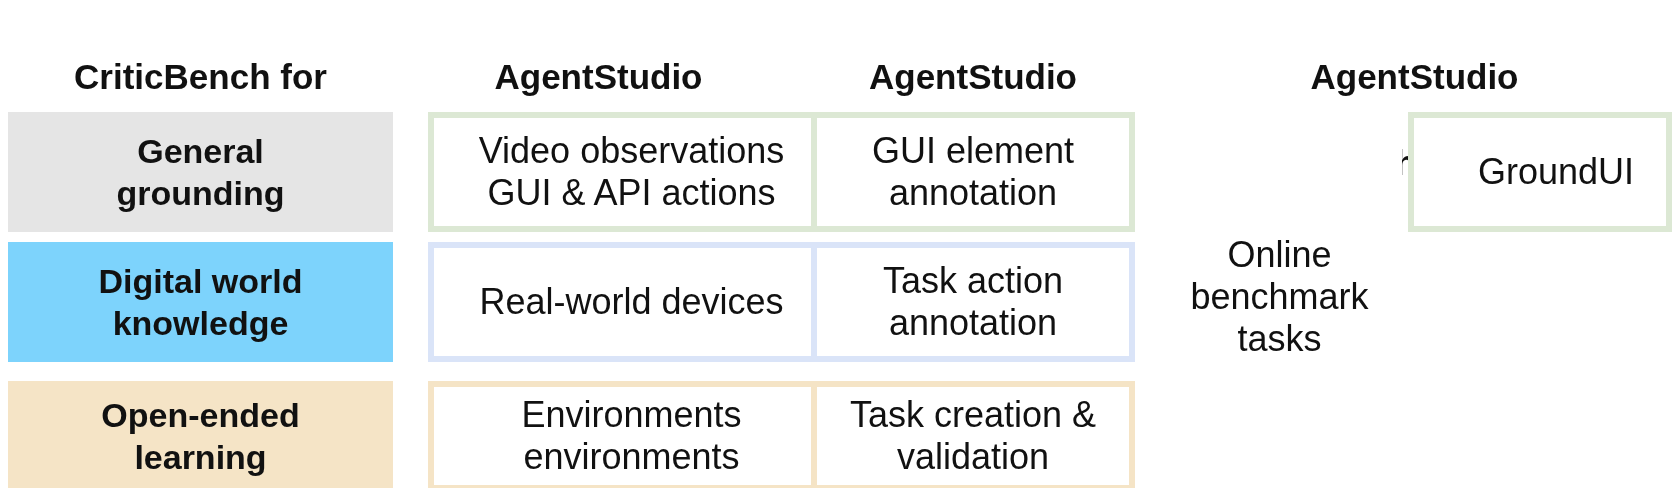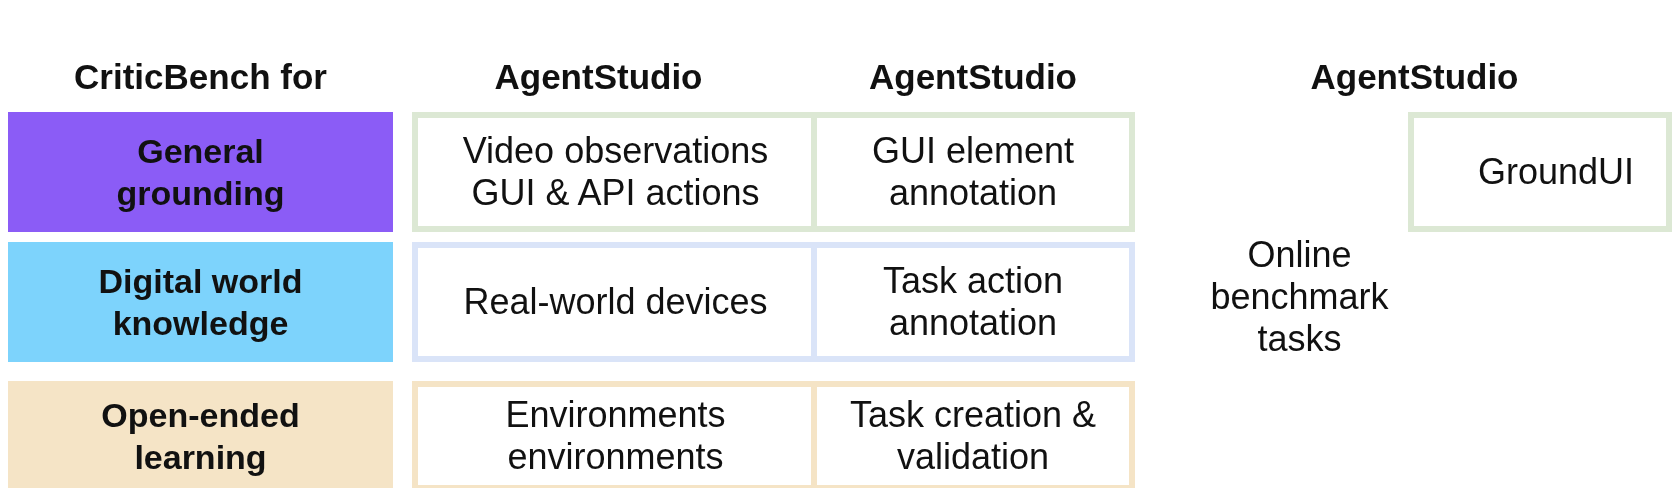--- a/index.html
+++ b/index.html
@@ -38,47 +38,46 @@
     background: #ffffff;
     border: 6px solid #cccccc;
     display: flex;
     align-items: center;
     justify-content: center;
     text-align: center;
     font-size: 36px;
     line-height: 42px;
     white-space: pre-line;
   }
-  .fill-green  { background: #8b5cf6; }
+  .fill-green  { background: #e5e5e5; }
   .fill-blue   { background: #7dd3fc; }
   .fill-tan    { background: #f5e4c6; }
   .b-green     { border-color: #dce8d4; }
   .b-blue      { border-color: #dae4f8; }
   .b-tan       { border-color: #f5e4c6; }
   .box-gradient {
     position: absolute;
     box-sizing: border-box;
     background: linear-gradient(180deg, #dce8d4 0%, #d9e3f8 50%, #f5e4c6 100%);
     display: flex;
-    margin-left: 20px;
   }
   .box-gradient .inner {
     flex: 1;
     background: #ffffff;
     display: flex;
     align-items: center;
     justify-content: center;
     text-align: center;
     font-size: 36px;
     line-height: 42px;
     white-space: pre-line;
   }
   
   .c1 { left: 8px;    width: 385px; }
-  .c2 { left: 412px;  width: 407px; }
+  .c2 { left: 428px;  width: 407px; }
   .c3 { left: 811px;  width: 324px; }
   .c4 { left: 1408px; width: 264px; padding-left: 32px; }
   .r1 { top: 112px; height: 120px; }
   .r2 { top: 242px; height: 120px; }
   .r3 { top: 372px; height: 110px; margin-top: 9px; }
 </style>
 </head>
 <body>
 
 <div class="fig">

